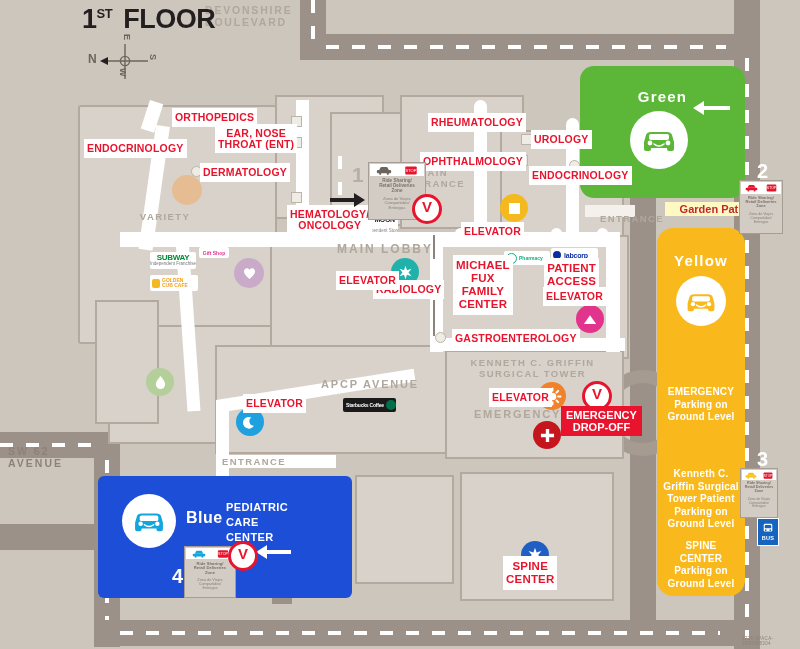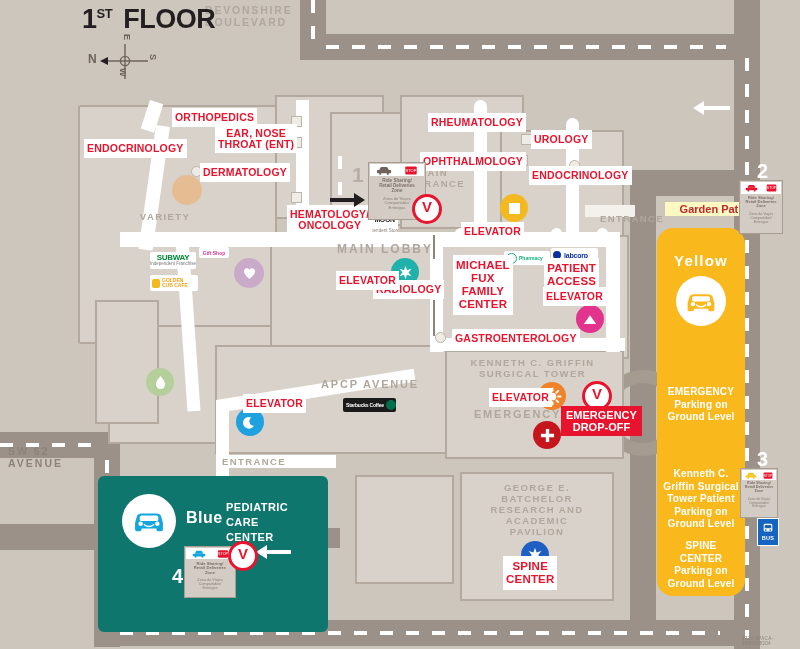--- a/index.html
+++ b/index.html
@@ -189,20 +189,34 @@
       <line x1="37" y1="6" x2="37" y2="41" stroke="#6d645c" stroke-width="1.4"></line>
       <circle cx="37" cy="23" r="4.6" fill="none" stroke="#6d645c" stroke-width="1.4"></circle>
       <polygon points="12,23 20,19 20,27" fill="#231f20"></polygon>
     </svg>
     <span class="compass" style="left:0px;top:14px;font-size:12px;">N</span>
     <span class="compass" style="left:34px;top:-4px;writing-mode:vertical-rl;">E</span>
     <span class="compass" style="left:60px;top:16px;writing-mode:vertical-rl;">S</span>
     <span class="compass" style="left:30px;top:30px;writing-mode:vertical-rl;">W</span>
   </div>
 
+  <div class="garage" style="left:580px;top:66px;width:165px;height:132px;background:#5cb738;">
+    <div class="g-name" style="top:22px;">Green</div>
+    <div class="cardisc" style="left:50px;top:45px;width:58px;height:58px;">
+      <svg width="38" height="28" viewBox="0 0 38 28">
+          <g fill="#5cb738">
+        <path d="M4 16 L6 9 Q7 6 11 6 L27 6 Q31 6 32 9 L34 16 L34 23 Q34 25 32 25 L29 25 Q27 25 27 23 L27 22 L11 22 L11 23 Q11 25 9 25 L6 25 Q4 25 4 23 Z"></path>
+        <rect x="9" y="8" width="20" height="6" rx="2" fill="#fff"></rect>
+        <circle cx="10" cy="17" r="2.4" fill="#fff"></circle>
+            <circle cx="28" cy="17" r="2.4" fill="#fff"></circle>
+        <path d="M14 18 Q19 22 24 18" stroke="#fff" stroke-width="1.6" fill="none" stroke-linecap="round"></path>
+      </g>
+        </svg>
+    </div>
+  </div>
   <div class="gnum" style="left:757px;top:160px;font-size:20px;">2</div>
 
   <div class="garage" style="left:657px;top:228px;width:88px;height:368px;background:#f9b91c;border-radius:16px;">
     <div class="g-name" style="top:24px;">Yellow</div>
     <div class="cardisc" style="left:19px;top:48px;width:50px;height:50px;">
       <svg width="34" height="25" viewBox="0 0 38 28">
           <g fill="#f9b91c">
         <path d="M4 16 L6 9 Q7 6 11 6 L27 6 Q31 6 32 9 L34 16 L34 23 Q34 25 32 25 L29 25 Q27 25 27 23 L27 22 L11 22 L11 23 Q11 25 9 25 L6 25 Q4 25 4 23 Z"></path>
         <rect x="9" y="8" width="20" height="6" rx="2" fill="#fff"></rect>
         <circle cx="10" cy="17" r="2.4" fill="#fff"></circle>
@@ -219,21 +233,21 @@
 Tower Patient
 Parking on
 Ground Level</div>
     <div class="g-body" style="top:312px;">SPINE
 CENTER
 Parking on
 Ground Level</div>
   </div>
   <div class="gnum" style="left:757px;top:448px;font-size:20px;">3</div>
 
-  <div class="garage" style="left:98px;top:476px;width:230px;height:156px;background:#0f766e;border-radius:6px;">
+  <div class="garage" style="left:98px;top:476px;width:230px;height:122px;background:#1d4ed8;border-radius:6px;padding-left:24px;">
     <div class="cardisc" style="left:24px;top:18px;width:54px;height:54px;">
       <svg width="36" height="26" viewBox="0 0 38 28">
           <g fill="#12a5de">
         <path d="M4 16 L6 9 Q7 6 11 6 L27 6 Q31 6 32 9 L34 16 L34 23 Q34 25 32 25 L29 25 Q27 25 27 23 L27 22 L11 22 L11 23 Q11 25 9 25 L6 25 Q4 25 4 23 Z"></path>
         <rect x="9" y="8" width="20" height="6" rx="2" fill="#fff"></rect>
         <circle cx="10" cy="17" r="2.4" fill="#fff"></circle>
             <circle cx="28" cy="17" r="2.4" fill="#fff"></circle>
         <path d="M14 18 Q19 22 24 18" stroke="#fff" stroke-width="1.6" fill="none" stroke-linecap="round"></path>
       </g>
         </svg>
@@ -250,25 +264,20 @@
   <div class="gtxt" style="left:120px;top:212px;width:90px;">VARIETY</div>
   <div class="gtxt lg" style="left:330px;top:243px;width:110px;">MAIN LOBBY</div>
   <div class="gtxt" style="left:398px;top:168px;width:70px;">MAIN
 ENTRANCE</div>
   <div class="gtxt" style="left:600px;top:214px;width:70px;text-align:left;">ENTRANCE</div>
   <div class="gtxt" style="left:222px;top:457px;width:80px;text-align:left;">ENTRANCE</div>
   <div class="gtxt" style="left:320px;top:378px;width:100px;font-size:11px;letter-spacing:1.8px;">APCP AVENUE</div>
   <div class="gtxt" style="left:455px;top:358px;width:155px;">KENNETH C. GRIFFIN
 SURGICAL TOWER</div>
   <div class="gtxt" style="left:455px;top:408px;width:125px;font-size:11px;letter-spacing:1.8px;">EMERGENCY</div>
-  <div class="gtxt" style="left:487px;top:483px;width:100px;">GEORGE E.
-BATCHELOR
-RESEARCH AND
-ACADEMIC
-PAVILION</div>
 
   <div class="lbl" style="left:84px;top:139px;">ENDOCRINOLOGY</div>
   <div class="lbl" style="left:172px;top:108px;">ORTHOPEDICS</div>
   <div class="lbl" style="left:215px;top:124px;">EAR, NOSE
 THROAT (ENT)</div>
   <div class="lbl" style="left:200px;top:163px;">DERMATOLOGY</div>
   <div class="lbl" style="left:287px;top:205px;">HEMATOLOGY/
 ONCOLOGY</div>
   <div class="lbl" style="left:428px;top:113px;">RHEUMATOLOGY</div>
   <div class="lbl" style="left:531px;top:130px;">UROLOGY</div>

